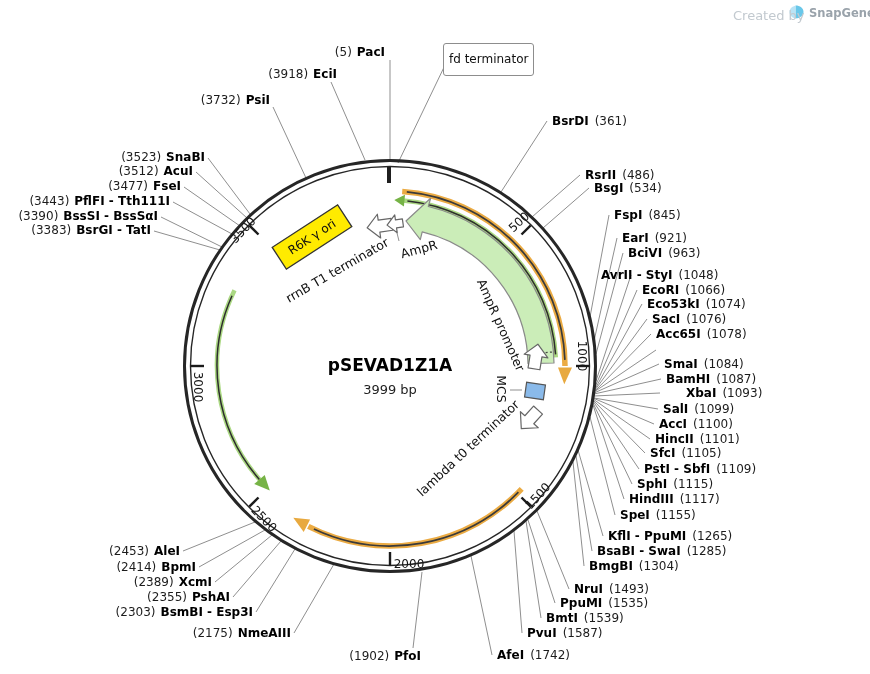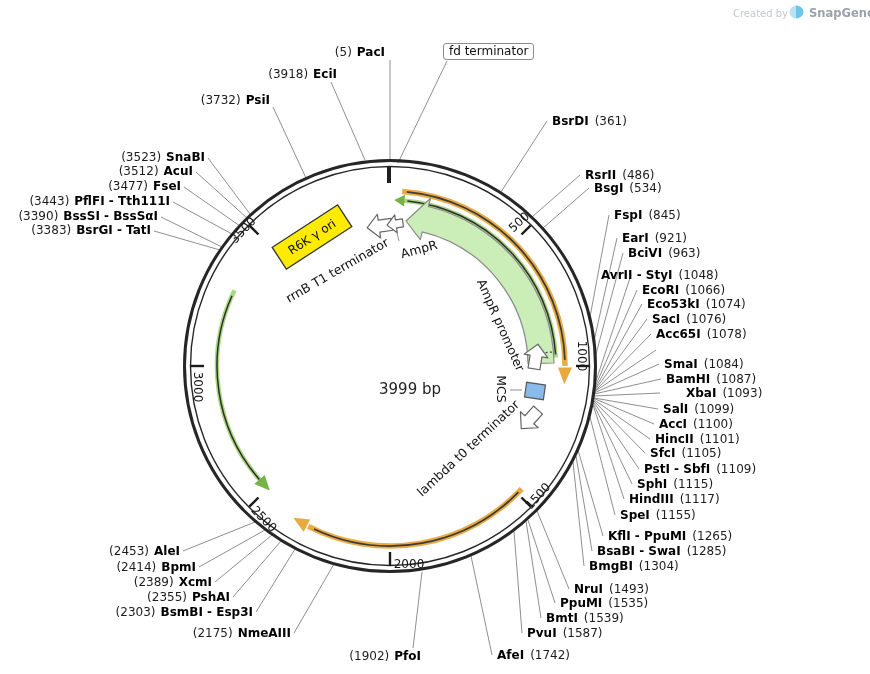--- a/index.html
+++ b/index.html
@@ -5,28 +5,28 @@
   html,body{margin:0;padding:0;background:#fff;}
   #stage{position:relative;width:870px;height:674px;background:#fff;overflow:hidden;
          font-family:"DejaVu Sans","Liberation Sans",sans-serif;}
   #map-svg{position:absolute;left:0;top:0;}
   .lbl{position:absolute;white-space:nowrap;font-size:12px;line-height:15px;height:15px;color:#1c1c1c;}
   .lbl.r{text-align:right;}
   .lbl .nm{font-weight:bold;color:#000;}
   .lbl.r .nm{margin-left:5px;text-align:right;}
   .lbl.l .ps{margin-left:6px;}
   .boxlbl{position:absolute;white-space:nowrap;font-size:12px;line-height:15px;color:#111;
-          border:1px solid #8d8d8d;border-radius:3px;background:#fff;padding:0 5px;}
+          border:1px solid #8d8d8d;border-radius:3px;background:#fff;padding:8px 5px;}
   .rot{position:absolute;white-space:nowrap;transform:translate(-50%,-50%) rotate(var(--r,0deg));
        font-size:12.5px;color:#101010;}
   .tick{position:absolute;white-space:nowrap;transform:translate(-50%,-50%) rotate(var(--r,0deg));
         font-size:12px;color:#151515;}
   .title{position:absolute;transform:translate(-50%,-50%);font-size:17px;font-weight:bold;color:#000;}
-  .subtitle{position:absolute;transform:translate(-50%,-50%);font-size:15px;color:#222;margin-left:20px;}
-  .wm{position:absolute;top:8px;left:733px;font-size:10px;color:#c2c9cf;text-align:right;}
+  .subtitle{position:absolute;transform:translate(-50%,-50%);font-size:13px;color:#222;}
+  .wm{position:absolute;top:8px;left:733px;font-size:13px;color:#c2c9cf;text-align:right;}
   .wmbrand{position:absolute;top:6px;left:809px;font-size:11.5px;font-weight:bold;color:#9aa3ab;}
 </style>
 </head>
 <body>
 
 <div id="stage">
 
 <svg id="map-svg" width="870" height="674" viewBox="0 0 870 674">
 
   <g stroke="#8f8f8f" stroke-width="1">
@@ -138,20 +138,21 @@
 
   <g>
     <path d="M795.5 18.5 L795.5 5.5 C800 5.5 803.5 8 803.5 12 C803.5 15.5 800 18.5 795.5 18.5 Z" fill="#69c7e9"></path>
     <path d="M795 18.5 C791.5 17.5 789.5 15 789.5 12 C789.5 9 791.5 6.5 795 5.7 L795 18.5 Z" fill="#b9e3f5"></path>
   </g>
 </svg>
 
 <span class="wm">Created by</span>
 <span class="wmbrand">SnapGene</span>
 
+<div class="title" style="left:390px;top:365px">pSEVAD1Z1A</div>
 <div class="subtitle" style="left:390px;top:389px">3999 bp</div>
 
 <div class="tick" style="left:519px;top:222px;--r:-42deg">500</div>
 <div class="tick" style="left:582px;top:356px;--r:90deg">1000</div>
 <div class="tick" style="left:538px;top:496px;--r:-48deg">1500</div>
 <div class="tick" style="left:409px;top:564px;--r:0deg">2000</div>
 <div class="tick" style="left:264px;top:519px;--r:46deg">2500</div>
 <div class="tick" style="left:198px;top:387px;--r:90deg">3000</div>
 <div class="tick" style="left:243px;top:230px;--r:-47deg">3500</div>
 

